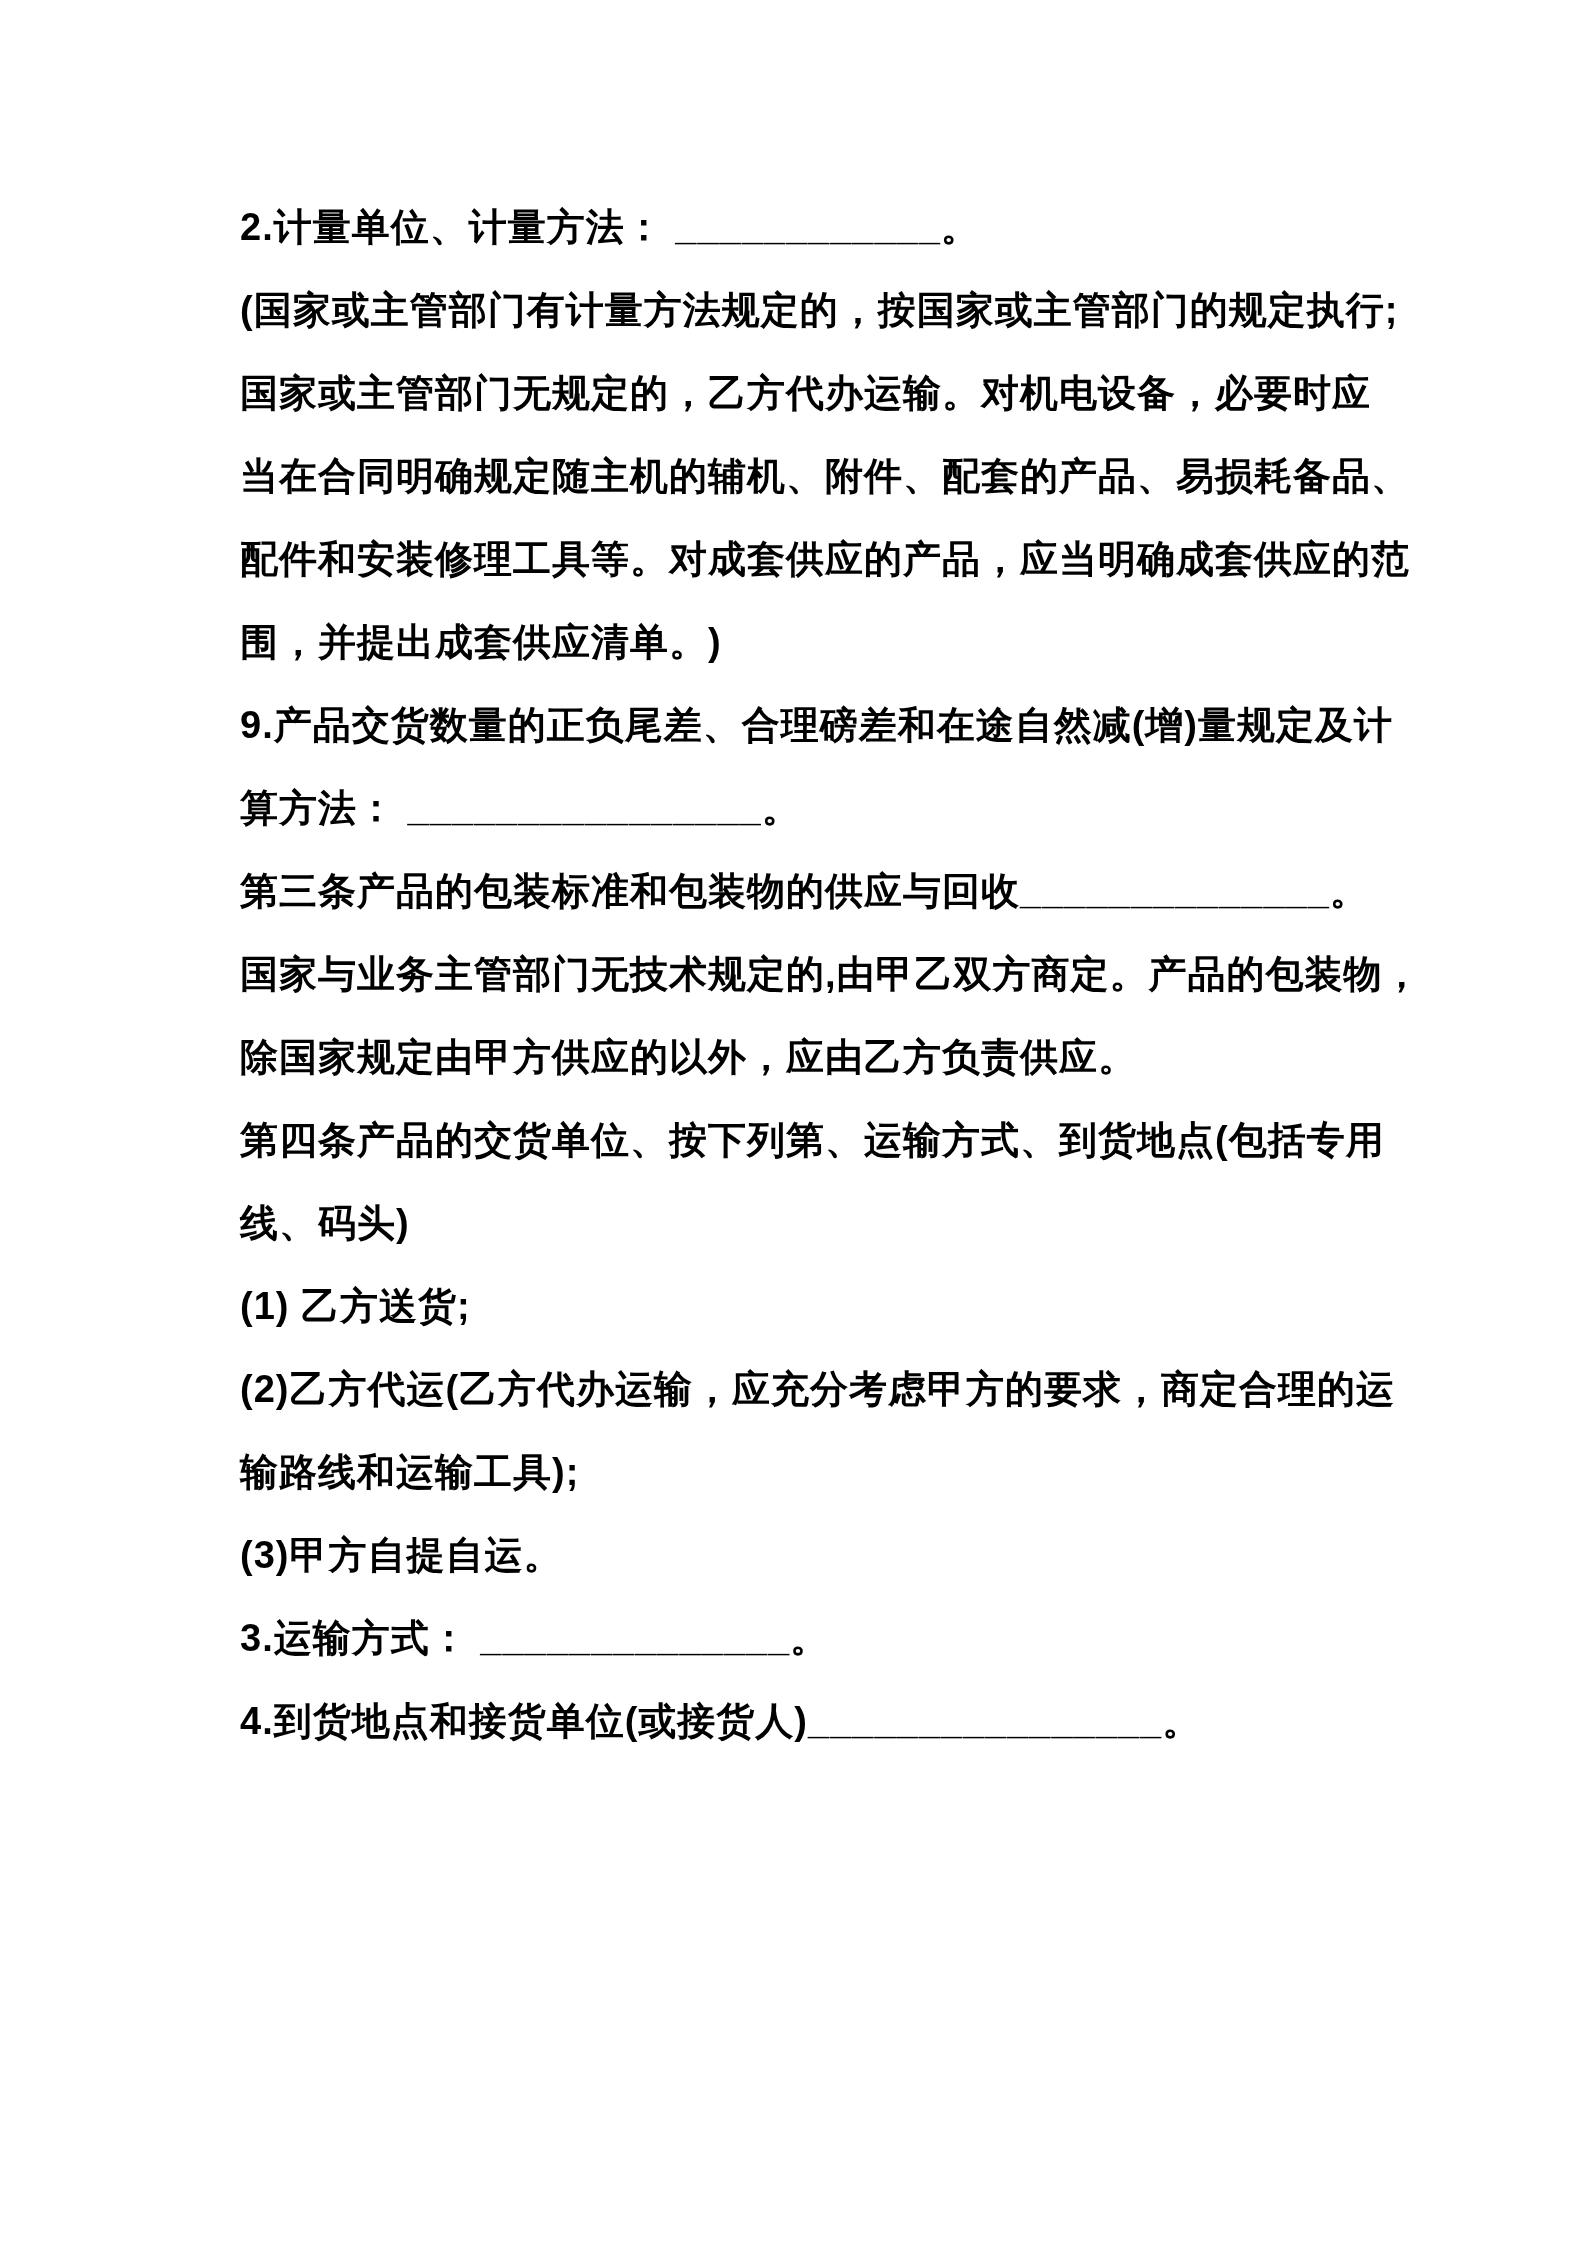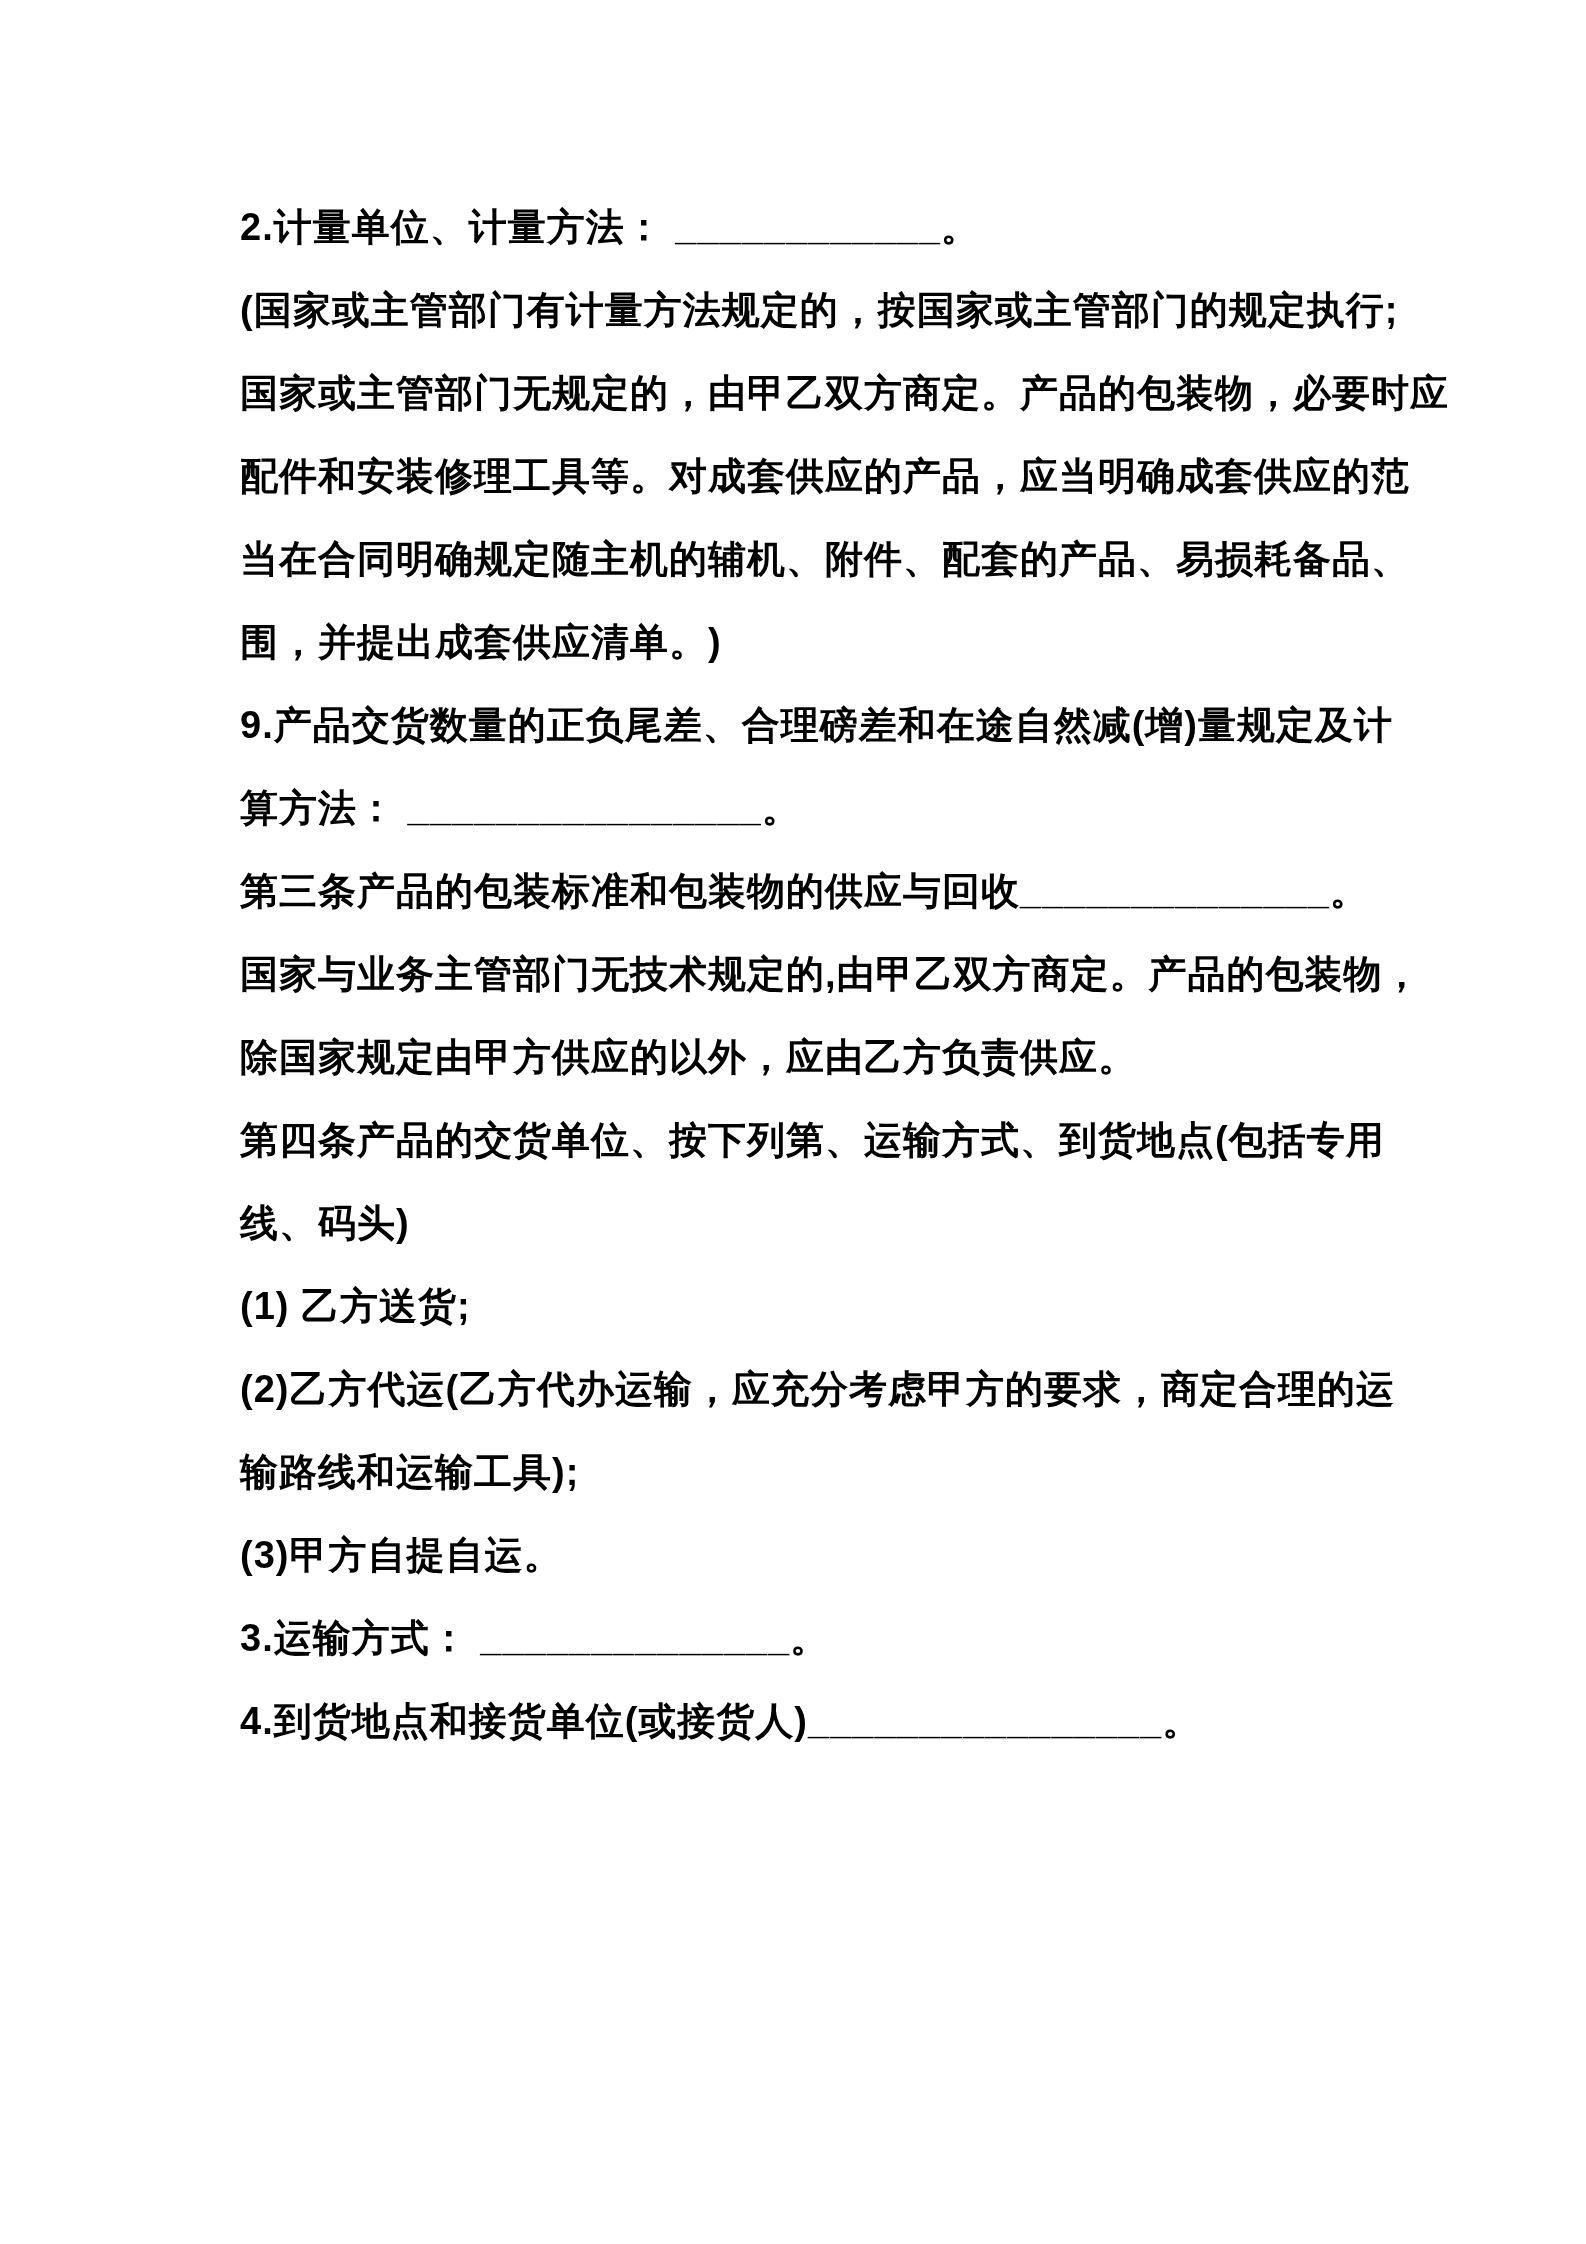--- a/index.html
+++ b/index.html
@@ -40,23 +40,23 @@
       white-space: pre;
     }
   </style>
 </head>
 <body>
 
 <div class="page">
   <div class="doc-body">
     <div class="line">2.计量单位、计量方法： ____________。</div>
     <div class="line">(国家或主管部门有计量方法规定的，按国家或主管部门的规定执行;</div>
-    <div class="line">国家或主管部门无规定的，由甲乙双方商定。产品的包装物，必要时应</div>
+    <div class="line">国家或主管部门无规定的，乙方代办运输。对机电设备，必要时应</div>
+    <div class="line">当在合同明确规定随主机的辅机、附件、配套的产品、易损耗备品、</div>
     <div class="line">配件和安装修理工具等。对成套供应的产品，应当明确成套供应的范</div>
-    <div class="line">当在合同明确规定随主机的辅机、附件、配套的产品、易损耗备品、</div>
     <div class="line">围，并提出成套供应清单。)</div>
     <div class="line">9.产品交货数量的正负尾差、合理磅差和在途自然减(增)量规定及计</div>
     <div class="line">算方法： ________________。</div>
     <div class="line">第三条产品的包装标准和包装物的供应与回收______________。</div>
     <div class="line">国家与业务主管部门无技术规定的,由甲乙双方商定。产品的包装物，</div>
     <div class="line">除国家规定由甲方供应的以外，应由乙方负责供应。</div>
     <div class="line">第四条产品的交货单位、按下列第、运输方式、到货地点(包括专用</div>
     <div class="line">线、码头)</div>
     <div class="line">(1) 乙方送货;</div>
     <div class="line">(2)乙方代运(乙方代办运输，应充分考虑甲方的要求，商定合理的运</div>

